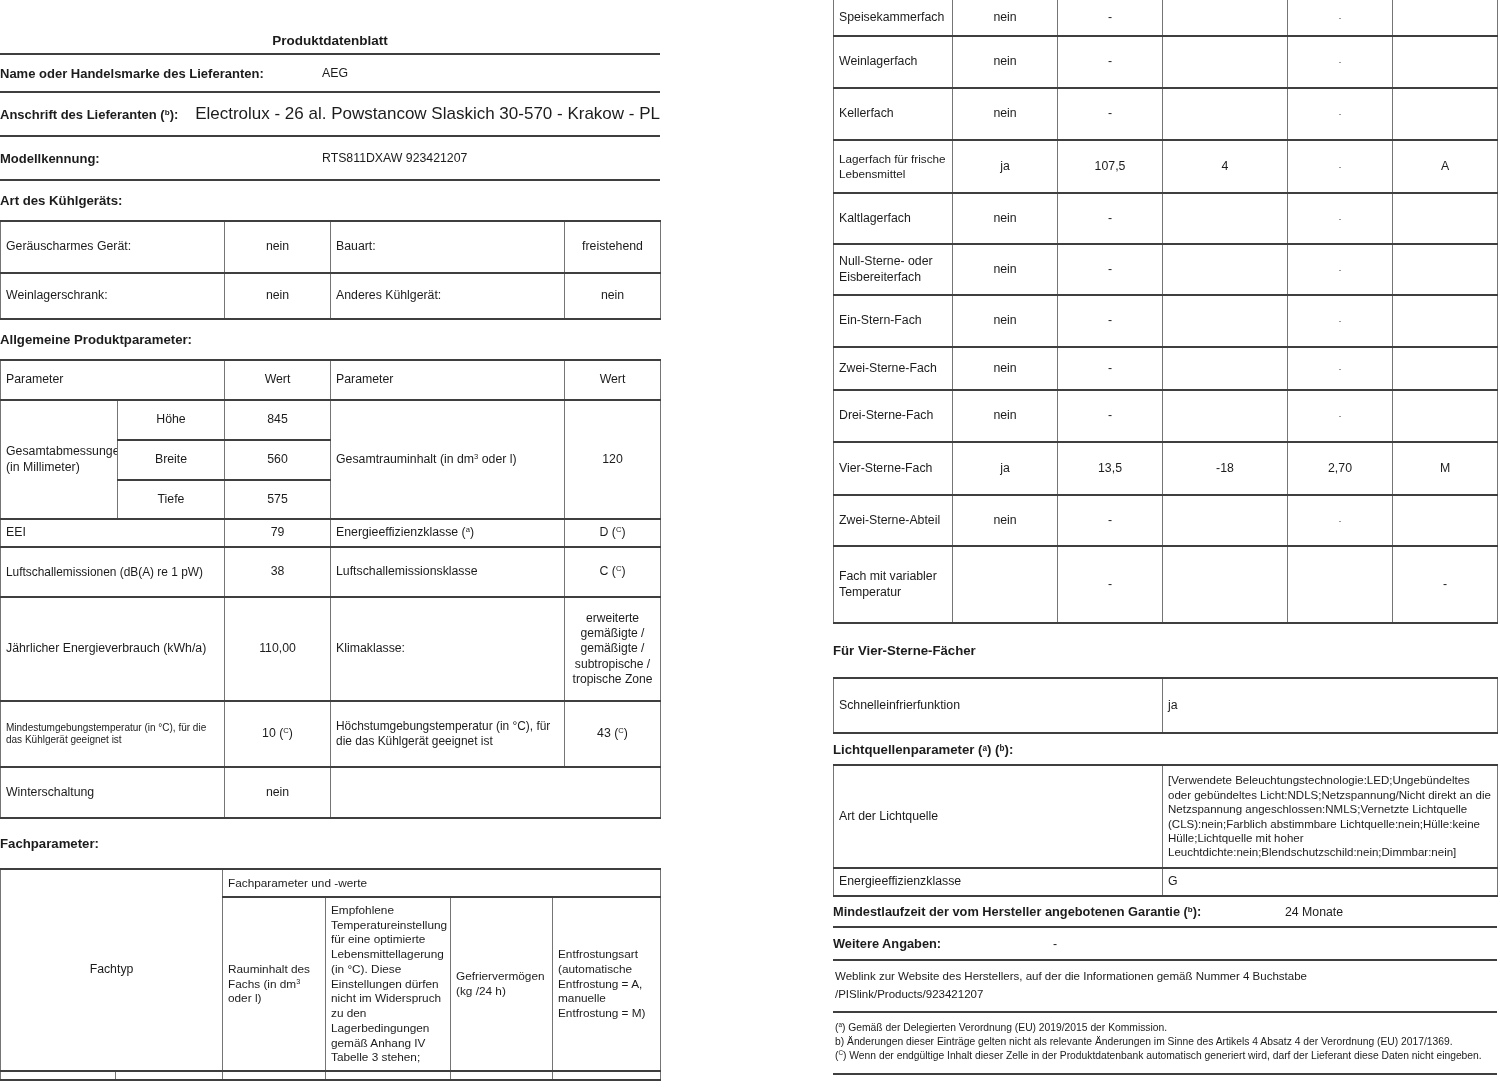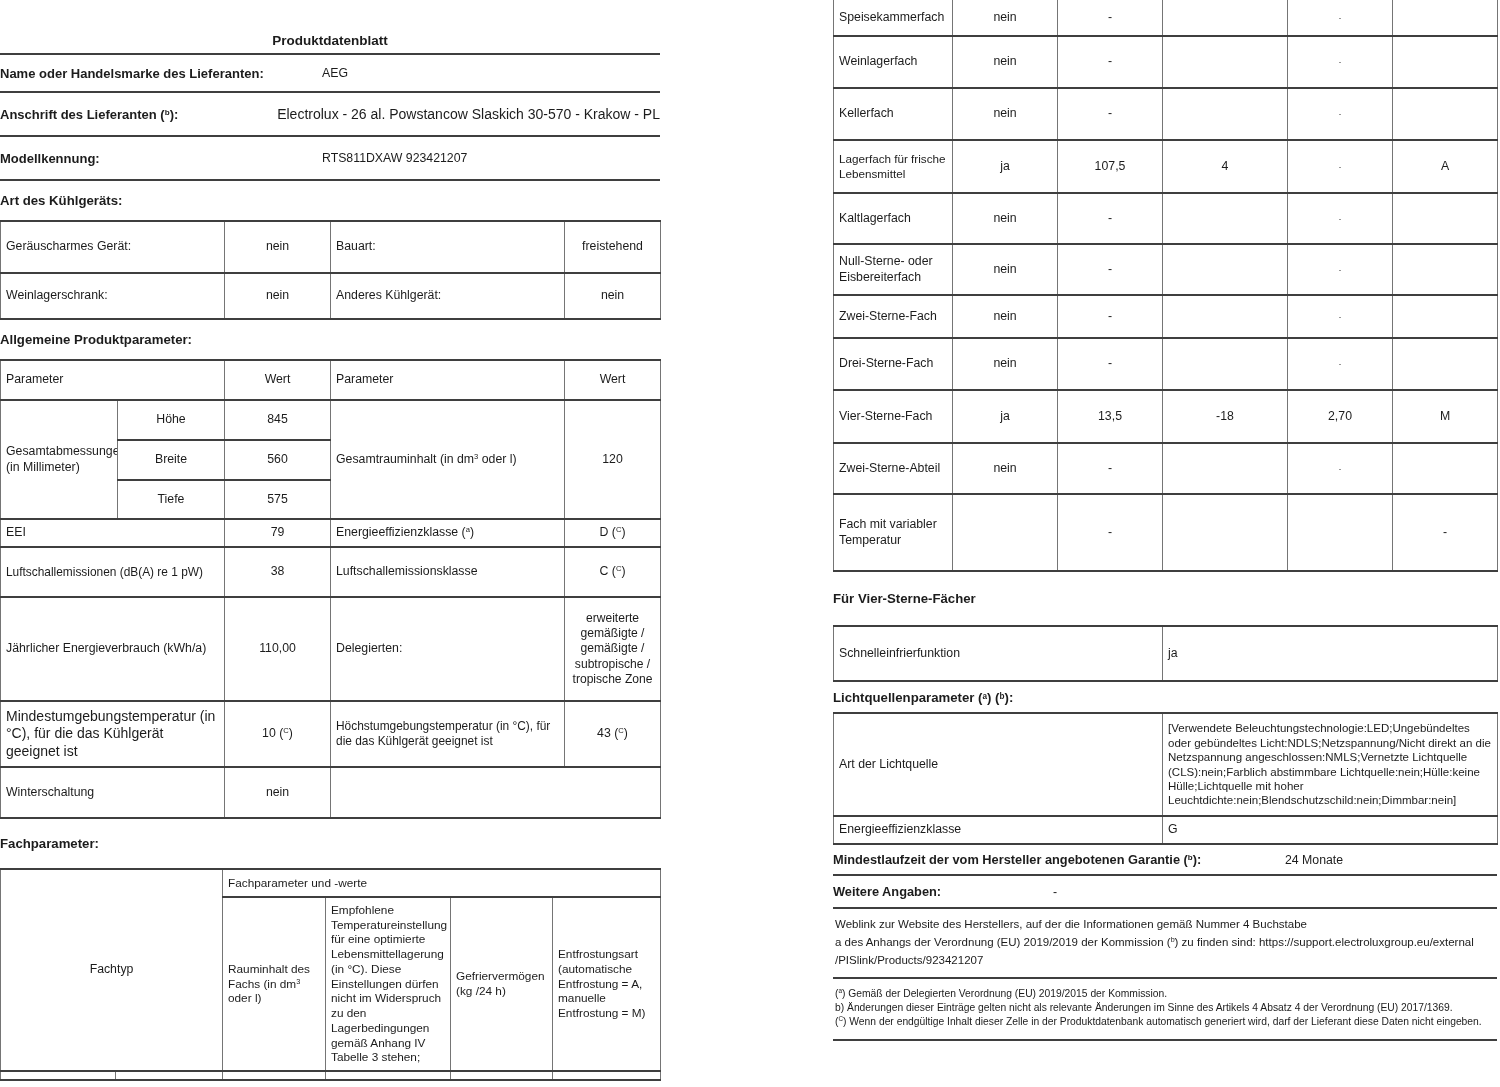--- a/index.html
+++ b/index.html
@@ -56,21 +56,21 @@
   <div class="col-left">
 
     <div class="title-block">Produktdatenblatt</div>
 
     <div class="sup-row" style="height:38px">
       <div class="lbl">Name oder Handelsmarke des Lieferanten:</div>
       <div class="val">AEG</div>
     </div>
     <div class="sup-row" style="height:44px">
       <div class="lbl"><span>Anschrift des Lieferanten (</span><sup>b</sup><span>):</span></div>
-      <div class="val" style="font-size:14px">Electrolux - 26 al. Powstancow Slaskich 30-570 - Krakow - PL</div>
+      <div class="val" style="font-size:17px">Electrolux - 26 al. Powstancow Slaskich 30-570 - Krakow - PL</div>
     </div>
     <div class="sup-row" style="height:44px">
       <div class="lbl">Modellkennung:</div>
       <div class="val">RTS811DXAW 923421207</div>
     </div>
 
     <div class="heading" style="height:39px">Art des Kühlgeräts:</div>
 
     <table class="sheet">
       <colgroup>
@@ -135,25 +135,25 @@
       </tr>
       <tr style="height:50px">
         <td class="l" colspan="2" style="font-size:11.9px">Luftschallemissionen (dB(A) re 1 pW)</td>
         <td class="c">38</td>
         <td class="l">Luftschallemissionsklasse</td>
         <td class="c"><span>C (</span><sup>C</sup><span>)</span></td>
       </tr>
       <tr style="height:104px">
         <td class="l" colspan="2">Jährlicher Energieverbrauch (kWh/a)</td>
         <td class="c">110,00</td>
-        <td class="l">Delegierten:</td>
+        <td class="l">Klimaklasse:</td>
         <td class="c climate">erweiterte gemäßigte / gemäßigte / subtropische / tropische Zone</td>
       </tr>
       <tr style="height:66px">
-        <td class="l" colspan="2" style="font-size:14px">Mindestumgebungstemperatur (in °C), für die das Kühlgerät geeignet ist</td>
+        <td class="l" colspan="2" style="font-size:10px">Mindestumgebungstemperatur (in °C), für die das Kühlgerät geeignet ist</td>
         <td class="c"><span>10 (</span><sup>C</sup><span>)</span></td>
         <td class="l" style="font-size:11.9px">Höchstumgebungstemperatur (in °C), für die das Kühlgerät geeignet ist</td>
         <td class="c"><span>43 (</span><sup>C</sup><span>)</span></td>
       </tr>
       <tr style="height:51px">
         <td class="l" colspan="2">Winterschaltung</td>
         <td class="c">nein</td>
         <td colspan="2"></td>
       </tr>
     </tbody>
@@ -246,20 +246,28 @@
         <td class="c"></td>
       </tr>
       <tr style="height:51px">
         <td class="l">Null-Sterne- oder Eisbereiterfach</td>
         <td class="c">nein</td>
         <td class="c">-</td>
         <td class="c"></td>
         <td class="c tiny">-</td>
         <td class="c"></td>
       </tr>
+      <tr style="height:52px">
+        <td class="l">Ein-Stern-Fach</td>
+        <td class="c">nein</td>
+        <td class="c">-</td>
+        <td class="c"></td>
+        <td class="c tiny">-</td>
+        <td class="c"></td>
+      </tr>
       <tr style="height:43px">
         <td class="l">Zwei-Sterne-Fach</td>
         <td class="c">nein</td>
         <td class="c">-</td>
         <td class="c"></td>
         <td class="c tiny">-</td>
         <td class="c"></td>
       </tr>
       <tr style="height:52px">
         <td class="l">Drei-Sterne-Fach</td>
@@ -341,21 +349,20 @@
       <div class="bval" style="left:452px">24 Monate</div>
     </div>
 
     <div class="bar" style="height:33px">
       <div class="blbl">Weitere Angaben:</div>
       <div class="bval" style="left:220px">-</div>
     </div>
 
     <div class="weblink">
       <div>Weblink zur Website des Herstellers, auf der die Informationen gemäß Nummer 4 Buchstabe</div>
-      <div><span>a des Anhangs der Verordnung (EU) 2019/2019 der Kommission (</span><sup>b</sup><span>) zu finden sind: https://support.electroluxgroup.eu/external</span></div>
       <div>/PISlink/Products/923421207</div>
     </div>
 
     <div class="footnotes">
       <div><span>(</span><sup>a</sup><span>) Gemäß der Delegierten Verordnung (EU) 2019/2015 der Kommission.</span></div>
       <div>b) Änderungen dieser Einträge gelten nicht als relevante Änderungen im Sinne des Artikels 4 Absatz 4 der Verordnung (EU) 2017/1369.</div>
       <div><span>(</span><sup>C</sup><span>) Wenn der endgültige Inhalt dieser Zelle in der Produktdatenbank automatisch generiert wird, darf der Lieferant diese Daten nicht eingeben.</span></div>
     </div>
   </div>
 </div>

